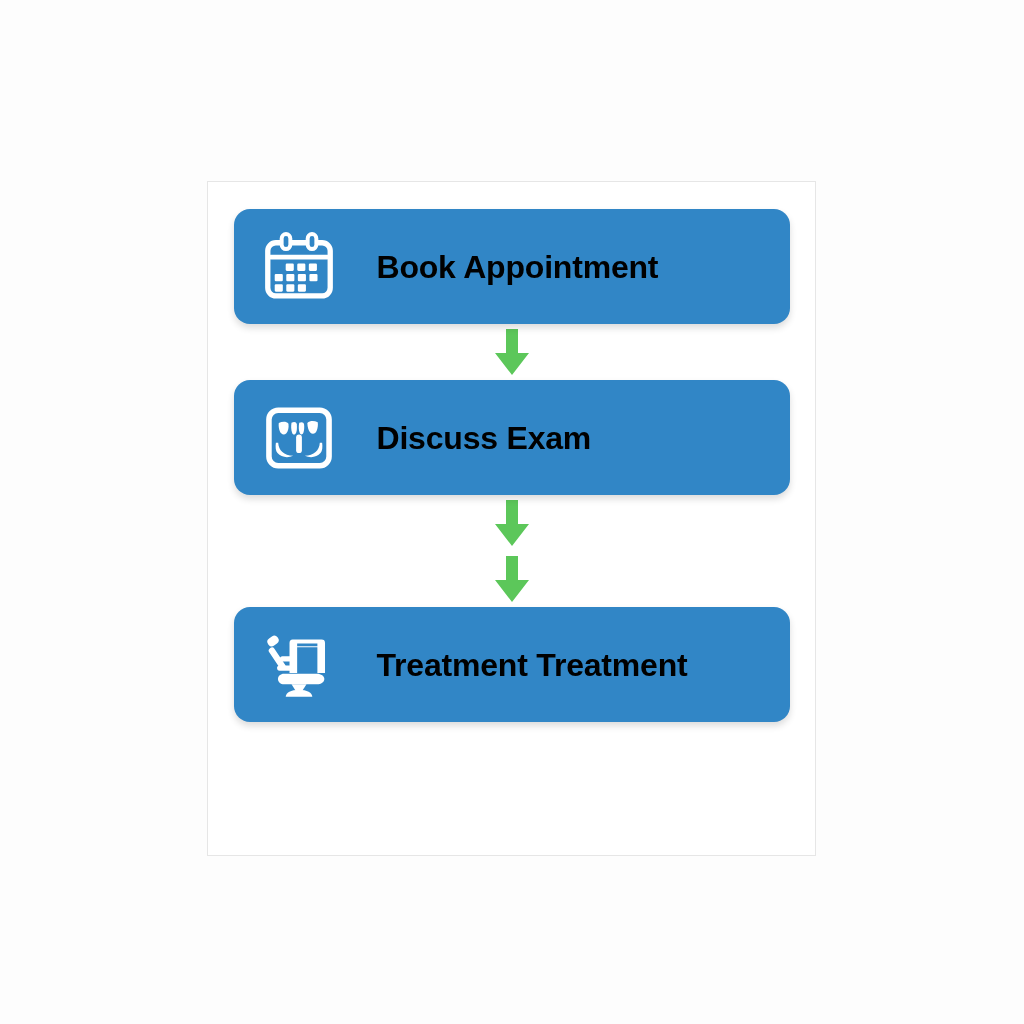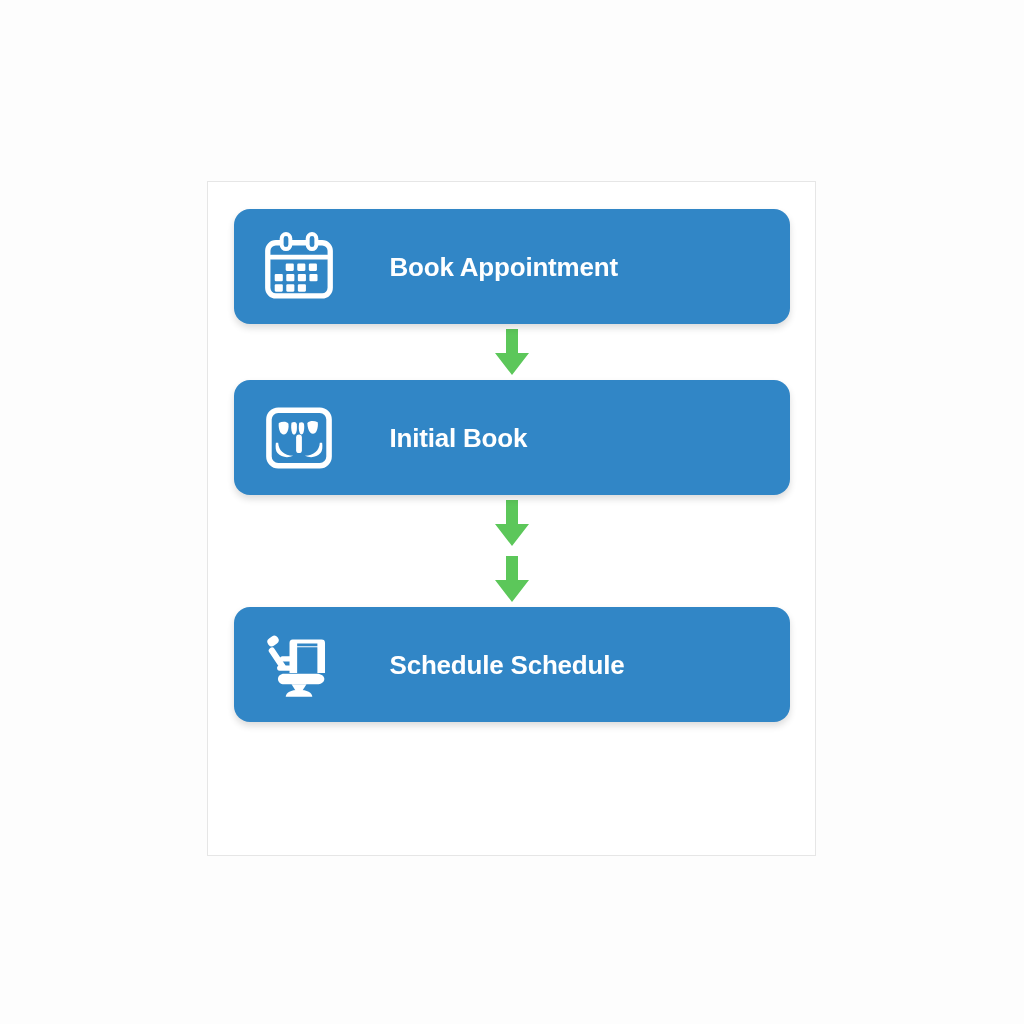--- a/index.html
+++ b/index.html
@@ -50,23 +50,23 @@
     height: 74px;
     margin-left: 28px;
     flex: 0 0 74px;
     display: flex;
     align-items: center;
     justify-content: center;
   }
   .step-icon svg { width: 100%; height: 100%; display: block; }
 
   .step-label {
-    margin-left: 54px;
-    color: #ffffff;
-    font-size: 26px;
+    margin-left: 41px;
+    color: #000000;
+    font-size: 32px;
     font-weight: bold;
     letter-spacing: -0.2px;
     white-space: nowrap;
     line-height: 1;
   }
 
   
   .connector {
     width: 556px;
     height: 56px;
@@ -144,21 +144,21 @@
 
           <rect x="29.5" y="29" width="5" height="16" rx="2.5"></rect>
 
           <path d="M14 36 c0.4 6.6 5 11 13 11.4 c-5 2.2 -10.6 1.2 -13.6 -2.4
                    c-1.6 -2 -1.9 -5.4 -1.4 -9 Z"></path>
           <path d="M50 36 c-0.4 6.6 -5 11 -13 11.4 c5 2.2 10.6 1.2 13.6 -2.4
                    c1.6 -2 1.9 -5.4 1.4 -9 Z"></path>
         </g>
       </svg>
     </span>
-    <span class="step-label">Initial Book</span>
+    <span class="step-label">Discuss Exam</span>
   </div>
 
   <div class="connector">
     <span>
       <svg viewBox="0 0 34 46" xmlns="http://www.w3.org/2000/svg">
         <path d="M11 0 H23 V24 H34 L17 46 L0 24 H11 Z" fill="#5cc75a"></path>
       </svg>
     </span>
   </div>
 
@@ -190,16 +190,16 @@
 
           <path d="M19 39.5 h28.5 c3.6 0 6.4 2 6.4 4.6 c0 2.7 -2.8 4.6 -6.4 4.6
                    H19 c-3 0 -5.2 -2 -5.2 -4.6 c0 -2.6 2.2 -4.6 5.2 -4.6 Z"></path>
 
           <path d="M25.5 48.6 h13 l-3.6 5.6 h-5.8 Z"></path>
 
           <path d="M20.5 59.5 c0 -3.6 4.6 -6.2 11.5 -6.2 s11.5 2.6 11.5 6.2 Z"></path>
         </g>
       </svg>
     </span>
-    <span class="step-label">Schedule Schedule</span>
+    <span class="step-label">Treatment Treatment</span>
   </div>
 
 </div>
 
 </body></html>

